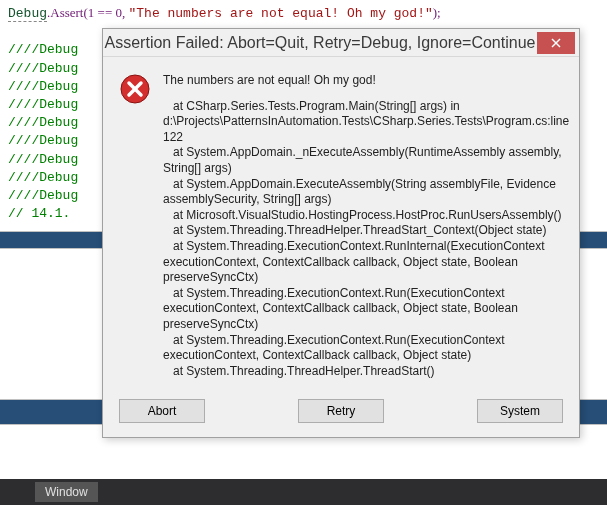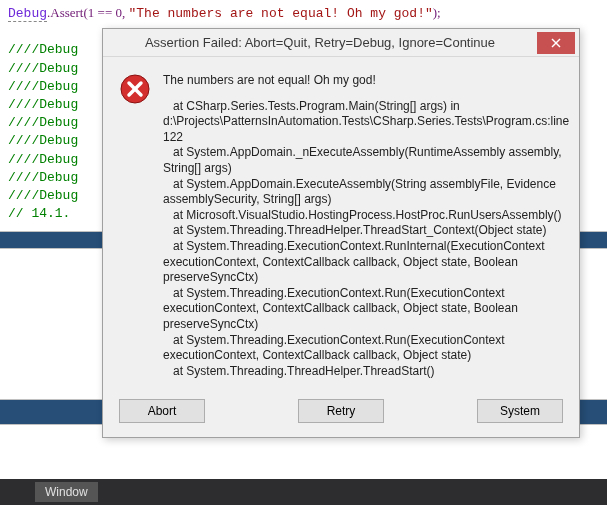--- a/index.html
+++ b/index.html
@@ -11,21 +11,21 @@
       height: 505px;
       overflow: hidden;
       position: relative;
     }
     .code-area {
       background: #ffffff;
       padding: 4px 8px;
       line-height: 1.4;
     }
     .code-line { white-space: pre; }
-    .teal { color: #6d28d9; }
+    .teal { color: #14532d; }
     .underlined { border-bottom: 1px dashed #888; }
     .black { color: #701a75; font-family: Liberation Serif, serif; }
     .red-str { color: #a31515; }
     .green { color: #008000; }
     .blue-bar {
       background: #264e77;
       height: 18px;
       margin-top: 4px;
       border-top: 1px solid #c0c0c0;
       border-bottom: 1px solid #c0c0c0;
@@ -64,21 +64,21 @@
     .dialog-titlebar {
       display: flex;
       align-items: center;
       height: 28px;
       background: #f0f0f0;
       border-bottom: 1px solid #d8d8d8;
     }
     .dialog-title {
       flex: 1;
       text-align: center;
-      font-size: 13px;
+      font-size: 16px;
       color: #3a3a3a;
       white-space: nowrap;
       overflow: hidden;
     }
     .close-btn {
       width: 38px;
       height: 22px;
       margin-right: 4px;
       background: #c75050;
       display: flex;

